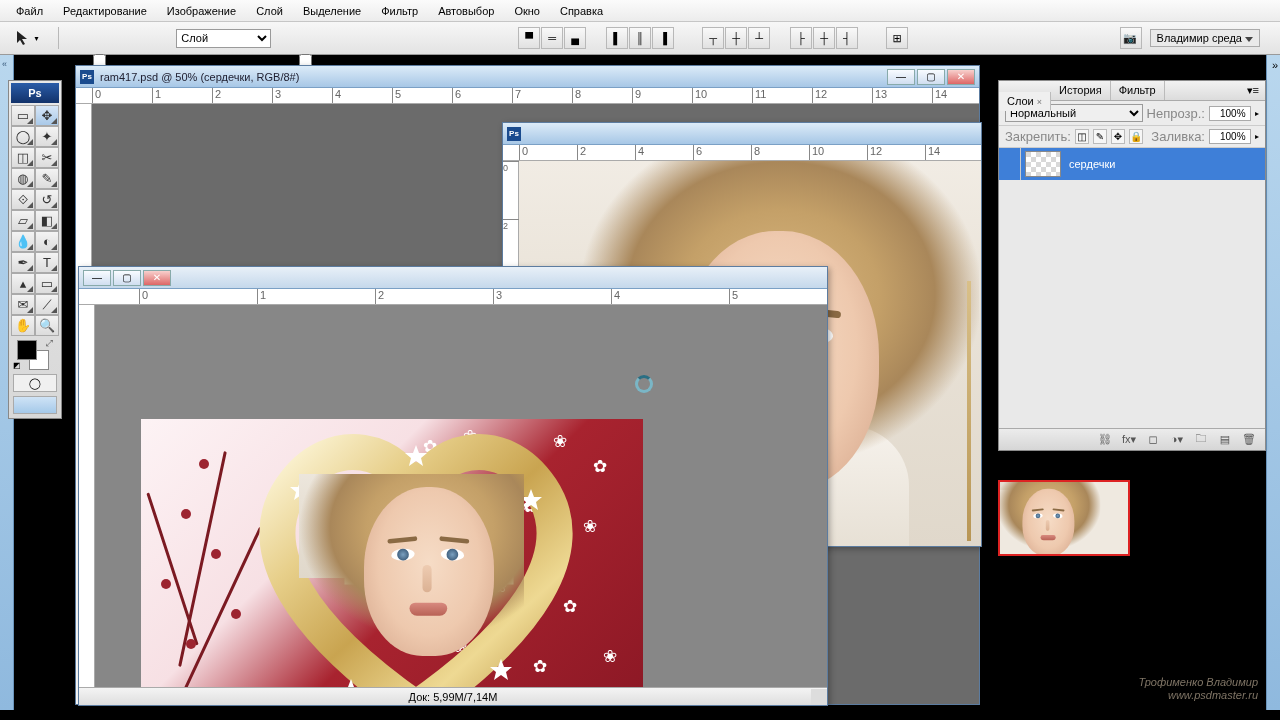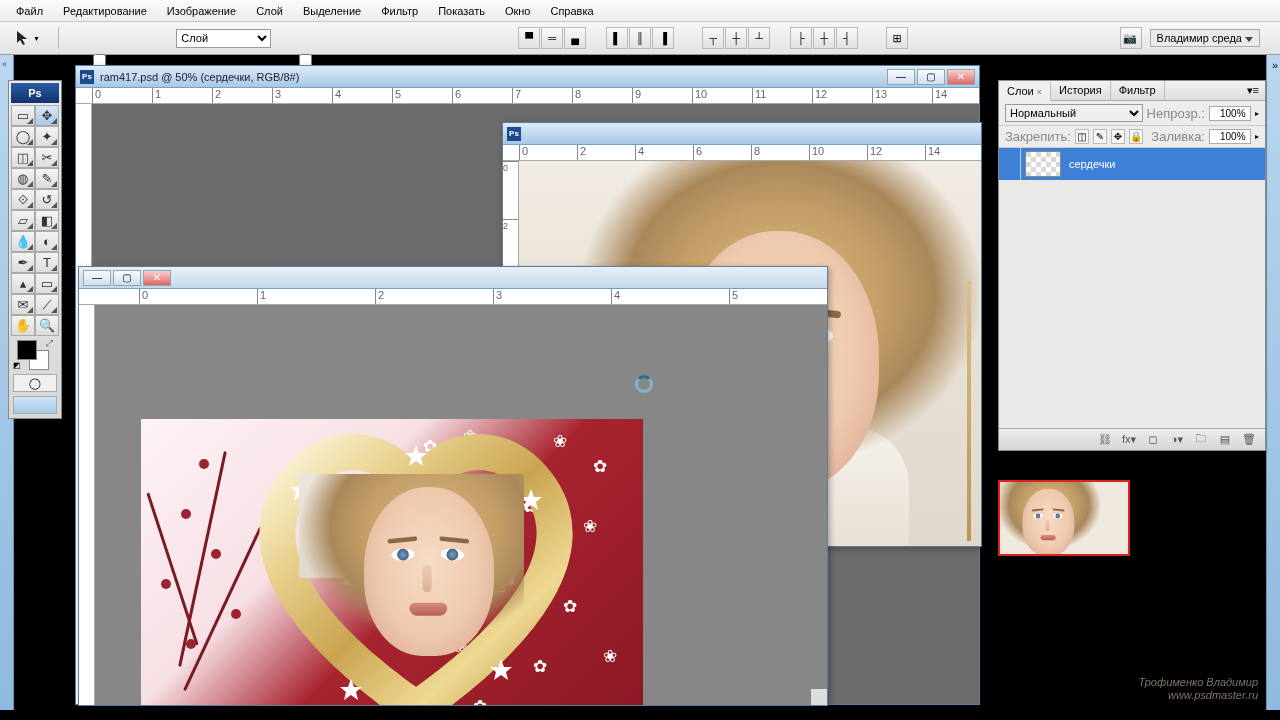--- a/index.html
+++ b/index.html
@@ -100,21 +100,21 @@
 
 
 .statusbar { position:absolute; left:0; bottom:0; right:0; height:18px; background:linear-gradient(#f4f4f4,#dedede); border-top:1px solid #aaa; display:flex; align-items:center; justify-content:center; font-size:10px; gap:10px;}
 .statusbar .playtri { position:absolute; right:6px; font-size:10px;}
 
 
 .rightstripe { position:absolute; top:55px; right:0; width:14px; height:655px; background:linear-gradient(#b9d7ee,#8fb9de); border-left:1px solid #6a94bb;}
 .panel { position:absolute; right:14px; top:80px; width:268px; border:1px solid #8a8a8a; background:#e3e3e3; box-shadow:-1px 1px 4px rgba(0,0,0,.25);}
 .panel .tabs { height:20px; background:linear-gradient(#f2f2f2,#dcdcdc); display:flex; border-bottom:1px solid #aaa;}
 .panel .tab { padding:3px 8px; border-right:1px solid #bbb; font-size:11px;}
-.panel .tab.act { background:#efefef; border-bottom:1px solid #efefef; position:relative; top:1px;}
+.panel .tab.act { background:#efefef; border-bottom:1px solid #efefef; position:relative; top:11px;}
 .panel .tab .x { margin-left:3px; font-size:9px; color:#777;}
 .panel .row { display:flex; align-items:center; padding:3px 6px; gap:4px; border-bottom:1px solid #ccc; background:#ececec;}
 .panel select { flex:1; font-size:11px; height:18px; border:1px solid #9a9a9a;}
 .panel .lbl { font-size:13px; color:#888;}
 .panel .pct { width:42px; font-size:10px; border:1px solid #aaa; padding:1px 10px; background:#fff; text-align:right;}
 .panel .lockrow .ic { width:15px;height:15px;border:1px solid #bbb;background:#f6f6f6;display:inline-flex;align-items:center;justify-content:center;font-size:10px;}
 .layerlist { height:280px; background:#e9e9e9; overflow:auto;}
 .layeritem { display:flex; align-items:center; height:32px; }
 .layeritem .vis { width:22px; display:flex; align-items:center; justify-content:center; border-right:1px solid #ccc; height:100%;}
 .layeritem .thumb { width:36px; height:26px; margin:0 4px; background:repeating-conic-gradient(#fff 0 25%,#d8d8d8 0 50%) 0 0/10px 10px; border:1px solid #888;}
@@ -136,21 +136,21 @@
 </head>
 <body>
 
 <div class="menubar">
   <span>Файл</span>
   <span>Редактирование</span>
   <span>Изображение</span>
   <span>Слой</span>
   <span>Выделение</span>
   <span>Фильтр</span>
-  <span>Показать</span>
+  <span>Автовыбор</span>
   <span>Окно</span>
   <span>Справка</span>
 </div>
 
 <div class="optbar">
   <div class="movetool">
     <svg width="18" height="18">
         <path d="M2 2 L2 14 L5 11 L8 16 L10 15 L7 10 L12 10 Z" fill="#222"></path>
       </svg>
     <span style="font-size:8px;margin-left:1px;">▾</span>
@@ -433,20 +433,24 @@
                   <div class="iris"></div>
                 </div>
                 <div class="nose"></div>
                 <div class="lips"></div>
               </div>
           </div>
         </div>
       </div>
     </div>
   </div>
+  <div class="statusbar">
+    <span>Док: 5,99M/7,14M</span>
+    <span class="playtri">▶</span>
+  </div>
   <div class="scrollcorner"></div>
 </div>
 
 <div class="panel">
   <div class="tabs">
     <div class="tab act"><span>Слои</span><span class="x">×</span></div>
     <div class="tab">История</div>
     <div class="tab">Фильтр</div>
     <div style="margin-left:auto;padding:3px 6px">▾≡</div>
   </div>

